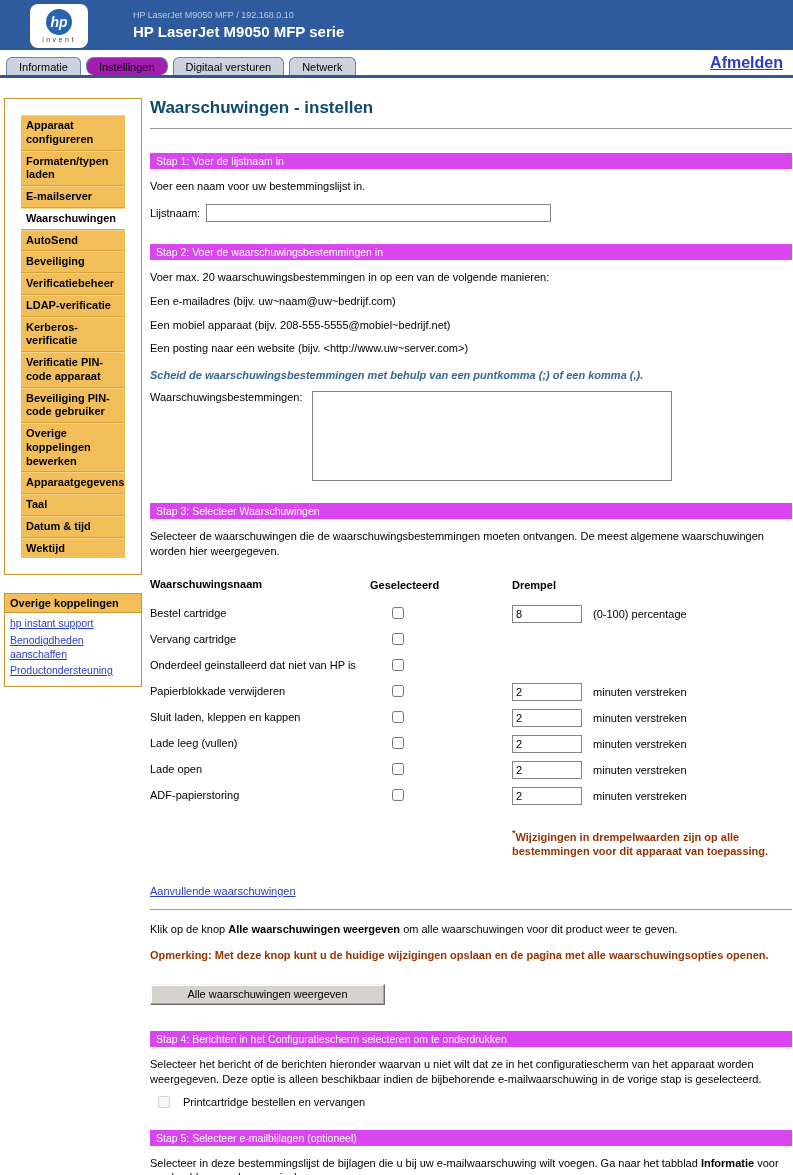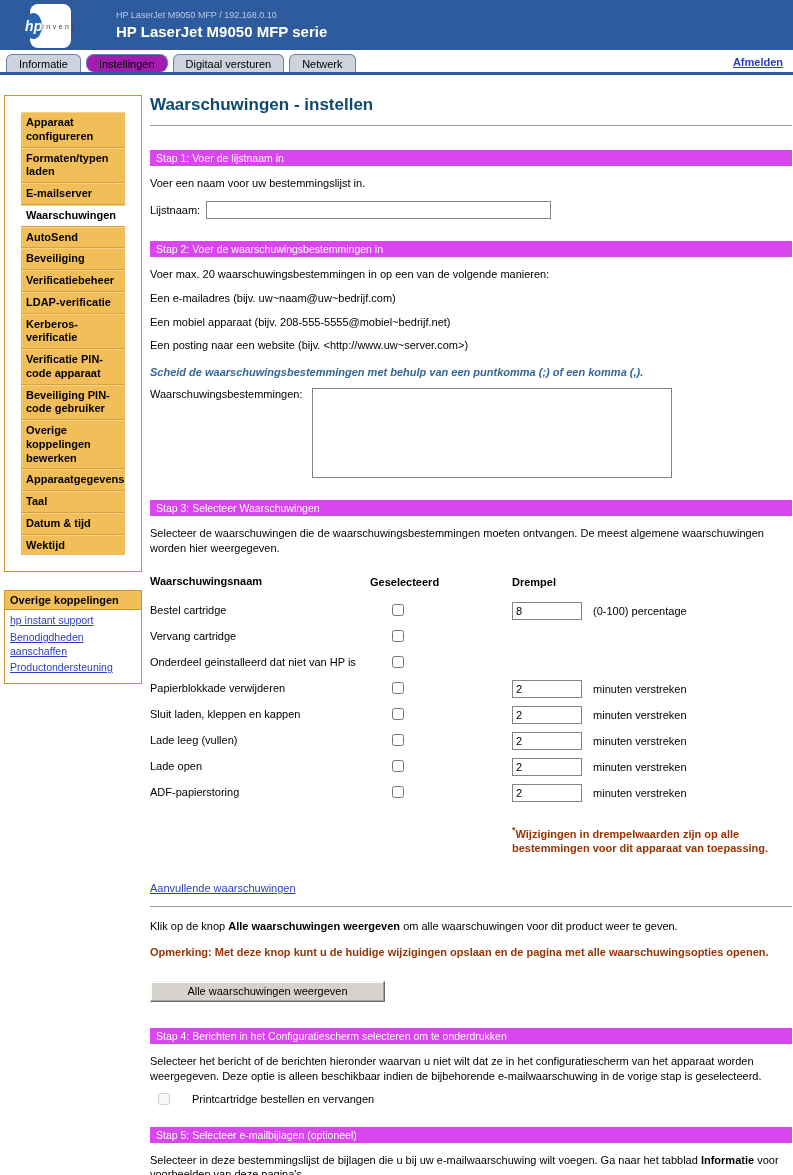--- a/index.html
+++ b/index.html
@@ -2,35 +2,35 @@
 <html><head>
 <meta charset="utf-8">
 <style>
   * { box-sizing: border-box; }
   html, body { margin: 0; padding: 0; background: #fff; }
   body { font-family: "Liberation Sans", sans-serif; color: #000; }
   .page { width: 793px; min-height: 1175px; background: #fff; }
 
   
   .topbar { background: #2d5b9e; height: 50px; display: flex; align-items: center; padding-left: 30px; }
-  .logo-box { background: #fff; border-radius: 8px; width: 41px; height: 44px; display: flex; flex-direction: row;
+  .logo-box { background: #fff; border-radius: 8px; width: 58px; height: 44px; display: flex; flex-direction: column;
               align-items: center; justify-content: center; margin-top: 2px; }
   .hp-circle { width: 26px; height: 26px; border-radius: 50%; background: #2766ae; color: #fff; font-weight: bold;
                font-style: italic; font-size: 14px; display: flex; align-items: center; justify-content: center; }
   .invent { font-size: 7px; letter-spacing: 2.5px; color: #444; margin-top: 1px; }
   .titles { margin-left: 45px; }
   .device-line { font-size: 9px; color: #b9c9e4; }
   .product-title { font-size: 15px; font-weight: bold; color: #fff; margin-top: 3px; }
 
   
   .tabrow { display: flex; align-items: flex-end; background: #fff; padding: 4px 10px 0 6px; border-bottom: 3px solid #30599a; }
   .tab { font-size: 11px; padding: 3px 12px 2px; background: #ccd3de; border: 1px solid #6c83a5; border-bottom: none;
          border-radius: 6px 6px 0 0; margin-right: 5px; cursor: pointer; white-space: nowrap; }
   .tab.active { background: #a21caf; border-radius: 8px; }
-  .logout { margin-left: auto; font-size: 11px; font-weight: bold; color: #2b3cc4; text-decoration: underline;
+  .logout { margin-left: auto; font-size: 16px; font-weight: bold; color: #2b3cc4; text-decoration: underline;
             align-self: center; margin-bottom: 3px; cursor: pointer; }
 
   
   .content { display: flex; align-items: flex-start; padding: 20px 6px 12px 4px; }
   aside { width: 138px; flex-shrink: 0; }
   main { flex: 1; margin-left: 8px; max-width: 643px; }
 
   
   .side-nav { list-style: none; margin: 0; padding: 16px; border: 1px solid #c9962f; }
   .side-item { background: #f2be59; font-size: 11px; font-weight: bold; padding: 3px 5px; line-height: 1.25;
@@ -75,21 +75,21 @@
   .asterisk { vertical-align: super; font-size: 9px; }
 
   .link { font-size: 11px; color: #2b3cc4; text-decoration: underline; cursor: pointer; display: inline-block; margin-top: 14px; }
   hr.rule { border: none; border-top: 1px solid #9a9a9a; margin: 10px 0 12px; }
 
   .btn { background: #d6d3ce; border: 1px solid; border-color: #f5f4f2 #6b6b6b #6b6b6b #f5f4f2;
          box-shadow: inset -1px -1px 0 #a8a5a0, inset 1px 1px 0 #ffffff;
          font-size: 11px; font-family: "Liberation Sans", sans-serif; padding: 2px 10px; cursor: pointer; color: #000; }
   .wide-btn { width: 235px; height: 21px; margin: 10px 0 4px; text-align: center; }
 
-  .opt-row { display: flex; align-items: center; gap: 22px; font-size: 11px; margin: 9px 0 9px 8px; }
+  .opt-row { display: flex; align-items: center; gap: 13px; font-size: 11px; margin: 9px 0 9px 8px; }
   .opt-row input { margin: 0; width: 12px; height: 12px; }
 </style>
 </head>
 <body>
 
 <div class="page">
 
   <header class="topbar">
     <div class="logo-box">
       <div class="hp-circle">

